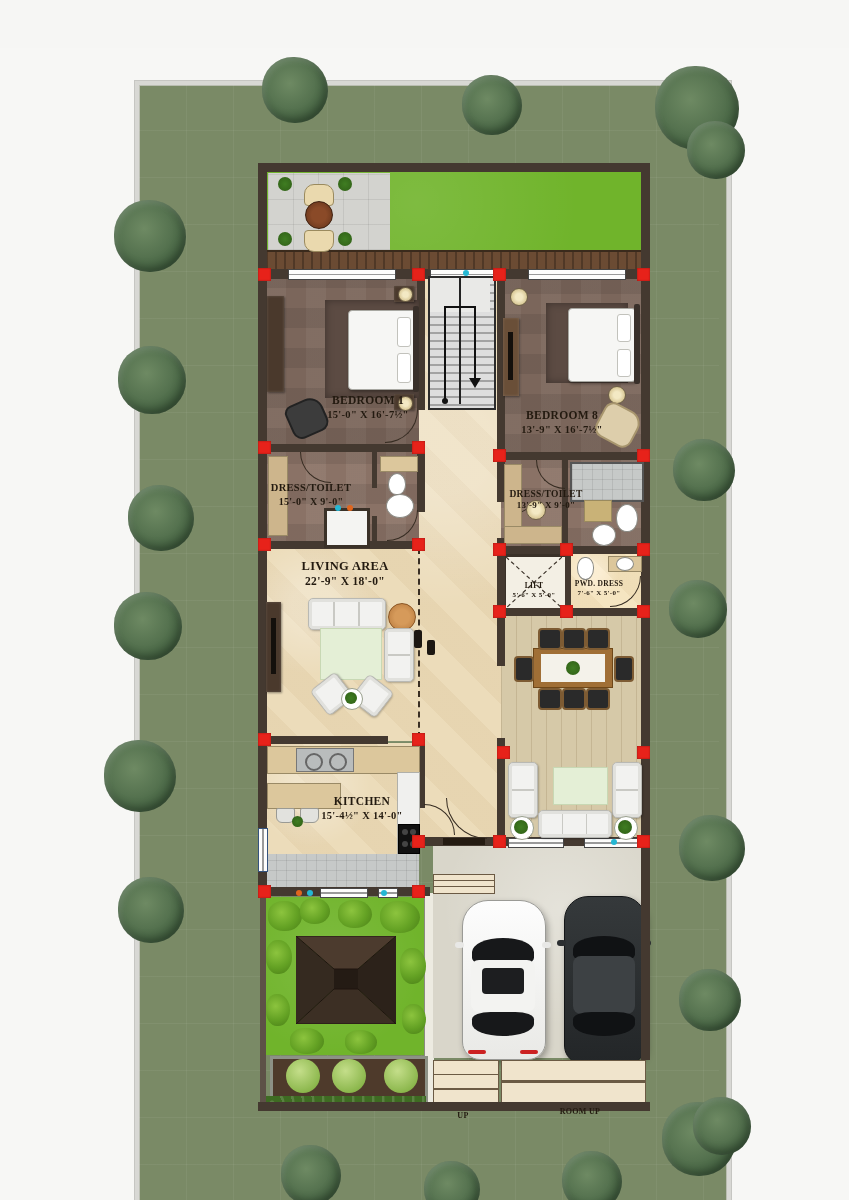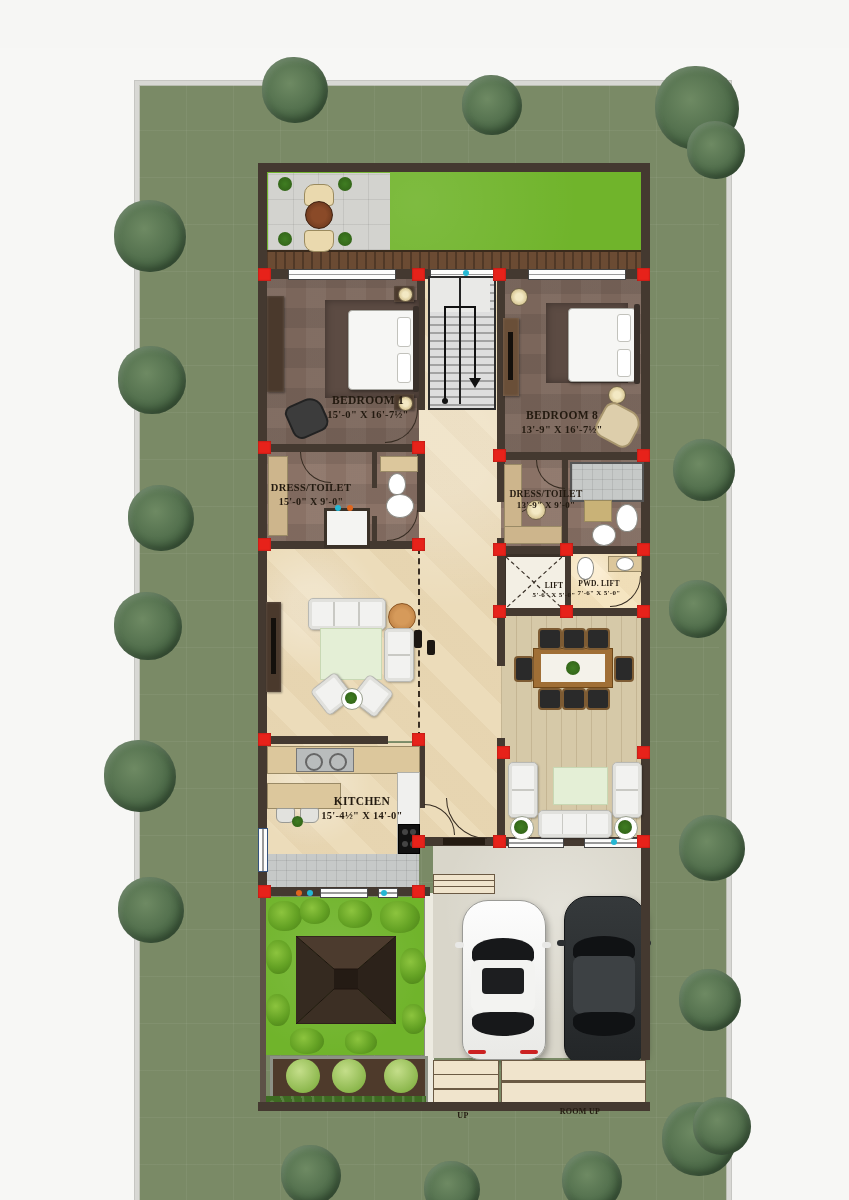--- a/index.html
+++ b/index.html
@@ -385,26 +385,30 @@
     <div style="font-size:10.5px;">13'-9" X 16'-7½"</div>
   </div>
   <div class="rlabel" style="left:246px;top:433px;width:130px;font-size:10.5px;">
     <div>DRESS/TOILET</div>
     <div style="font-size:10px;">15'-0" X 9'-0"</div>
   </div>
   <div class="rlabel" style="left:484px;top:440px;width:124px;font-size:9.5px;">
     <div>DRESS/TOILET</div>
     <div style="font-size:9px;">13'-9" X 9'-0"</div>
   </div>
-  <div class="rlabel" style="left:525px;top:533px;width:58px;font-size:7.5px;">
+  <div class="rlabel" style="left:270px;top:510px;width:150px;font-size:12.5px;">
+    <div>LIVING AREA</div>
+    <div style="font-size:11.5px;">22'-9" X 18'-0"</div>
+  </div>
+  <div class="rlabel" style="left:505px;top:533px;width:58px;font-size:7.5px;">
     <div>LIFT</div>
     <div style="font-size:7px;">5'-6" X 5'-0"</div>
   </div>
   <div class="rlabel" style="left:566px;top:531px;width:66px;font-size:7.5px;">
-    <div>PWD. LIFT</div>
+    <div>PWD. DRESS</div>
     <div style="font-size:7px;">7'-6" X 5'-0"</div>
   </div>
   <div class="rlabel" style="left:292px;top:746px;width:140px;font-size:11.5px;">
     <div>KITCHEN</div>
     <div style="font-size:10.5px;">15'-4½" X 14'-0"</div>
   </div>
   <div class="rlabel" style="left:440px;top:1063px;width:46px;font-size:8px;">UP</div>
   <div class="rlabel" style="left:540px;top:1059px;width:80px;font-size:8px;">ROOM UP</div>
 
 </div>

